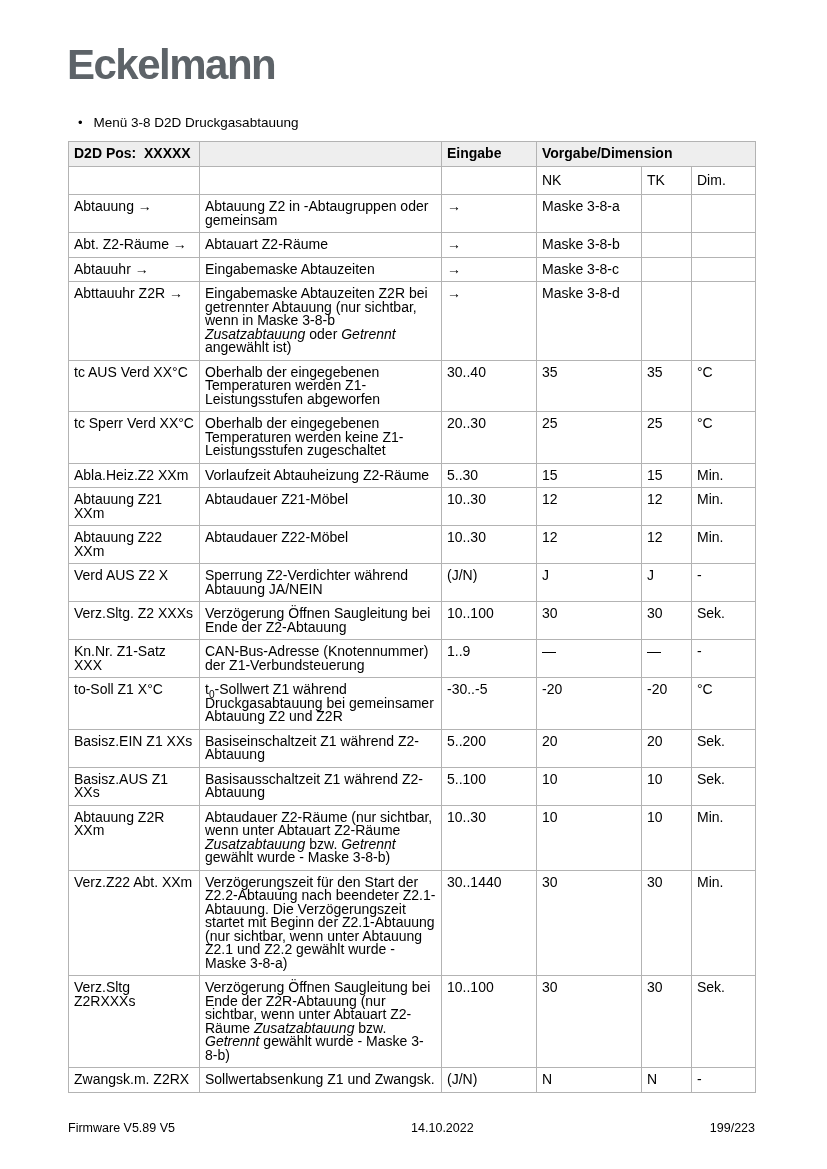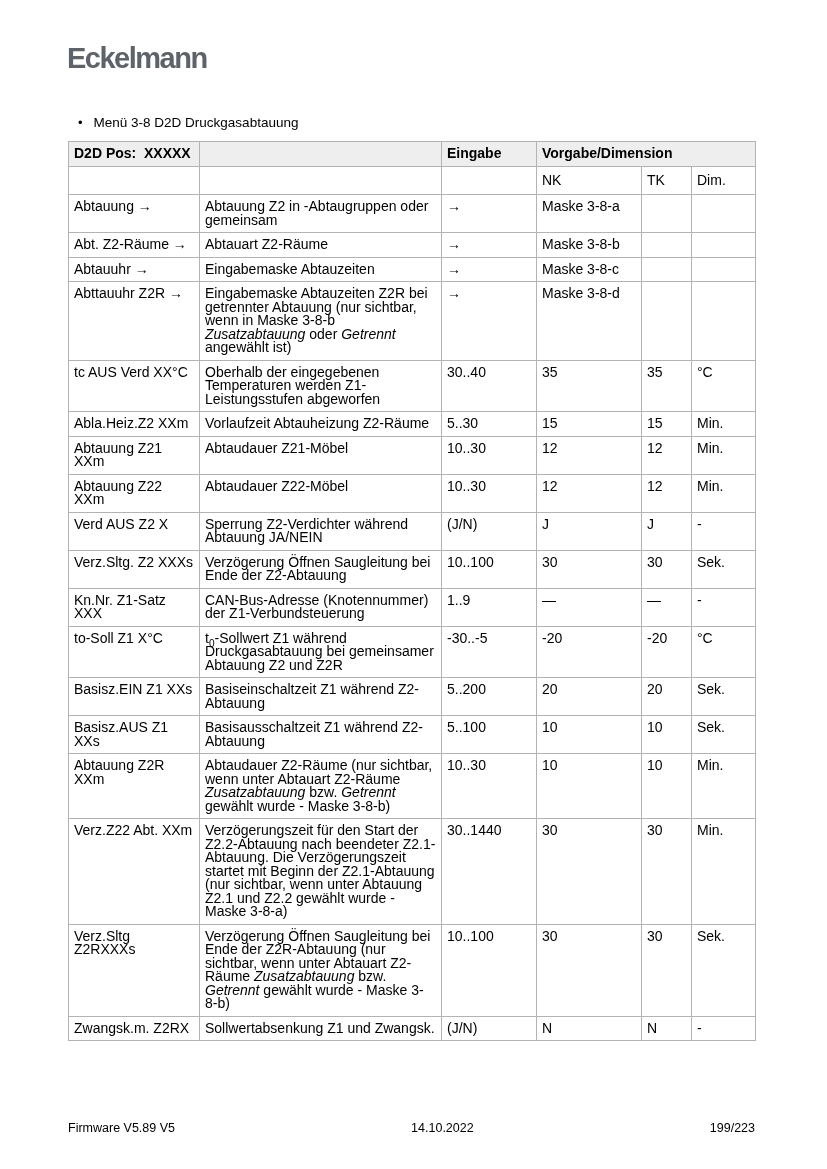--- a/index.html
+++ b/index.html
@@ -12,21 +12,21 @@
   .page{
     position:relative;
     width:827px;height:1169px;
     background:#ffffff;
     font-family:"Liberation Sans", sans-serif;
     color:var(--text);
     overflow:hidden;
   }
   .logo{
     position:absolute;left:67px;top:44px;
-    font-size:29px;font-weight:bold;line-height:1;
+    font-size:42px;font-weight:bold;line-height:1;
     letter-spacing:-1.5px;color:var(--logo);
   }
   .heading{
     position:absolute;left:78px;top:115px;
     font-size:13.5px;line-height:16px;
     display:flex;align-items:baseline;
   }
   .heading .bullet{font-size:13px;margin-right:11px;}
   table.params{
     position:absolute;left:68px;top:141px;
@@ -130,20 +130,28 @@
         </tr>
         <tr>
           <td>tc AUS Verd XX°C</td>
           <td>Oberhalb der eingegebenen Temperaturen werden Z1-Leistungsstufen abgeworfen</td>
           <td>30..40</td>
           <td>35</td>
           <td>35</td>
           <td>°C</td>
         </tr>
         <tr>
+          <td>tc Sperr Verd XX°C</td>
+          <td>Oberhalb der eingegebenen Temperaturen werden keine Z1-Leistungsstufen zugeschaltet</td>
+          <td>20..30</td>
+          <td>25</td>
+          <td>25</td>
+          <td>°C</td>
+        </tr>
+        <tr>
           <td>Abla.Heiz.Z2 XXm</td>
           <td>Vorlaufzeit Abtauheizung Z2-Räume</td>
           <td>5..30</td>
           <td>15</td>
           <td>15</td>
           <td>Min.</td>
         </tr>
         <tr>
           <td>Abtauung Z21 XXm</td>
           <td>Abtaudauer Z21-Möbel</td>

